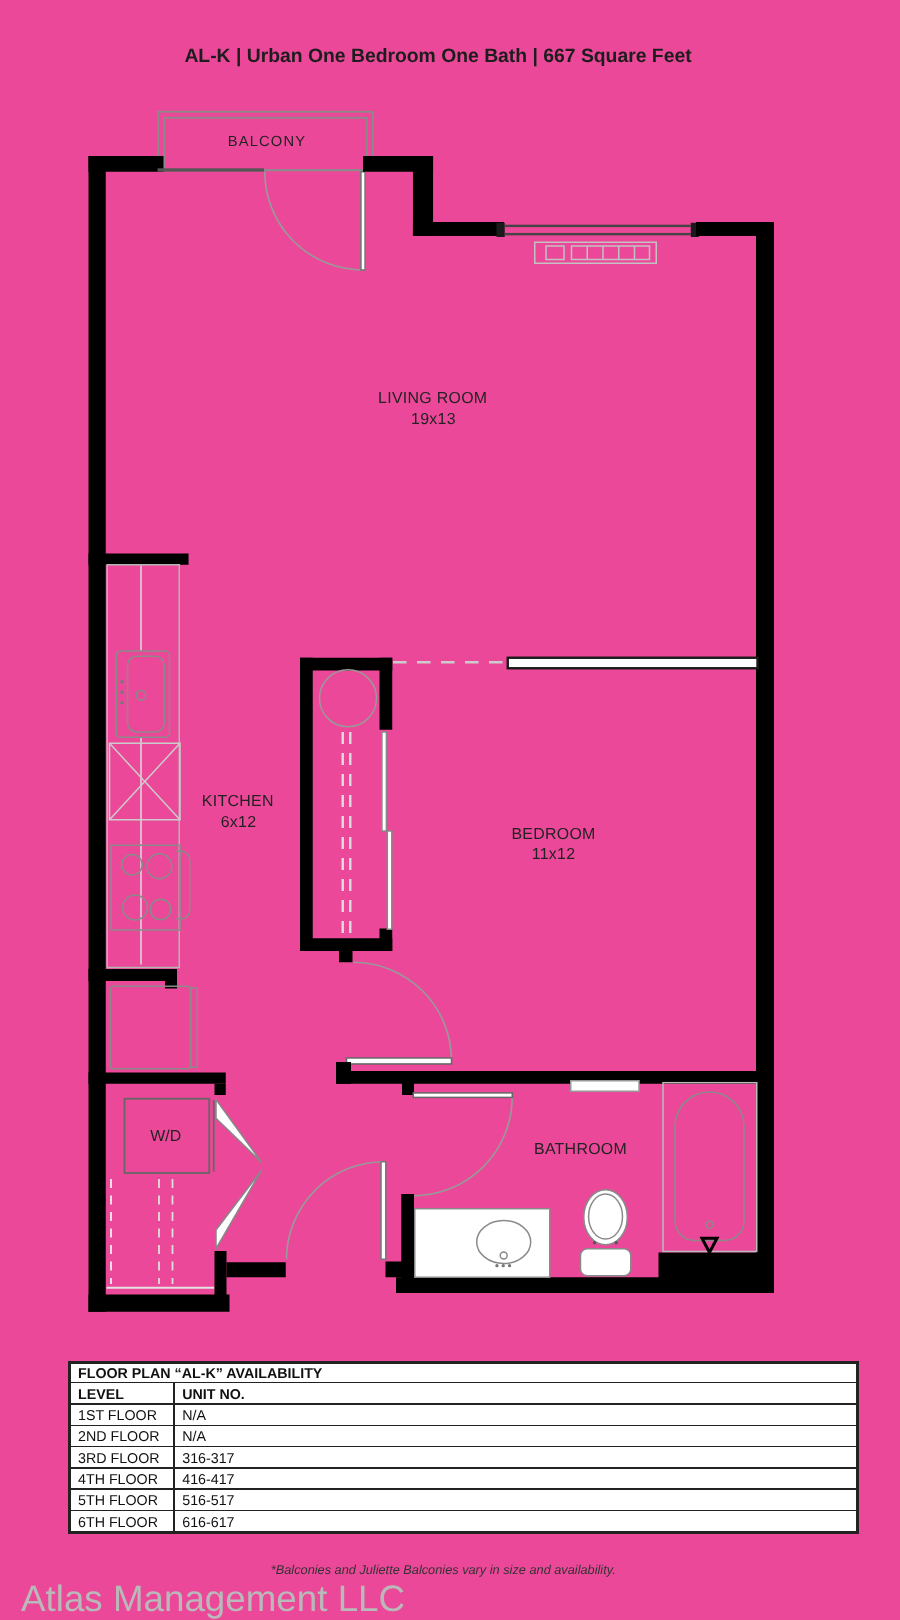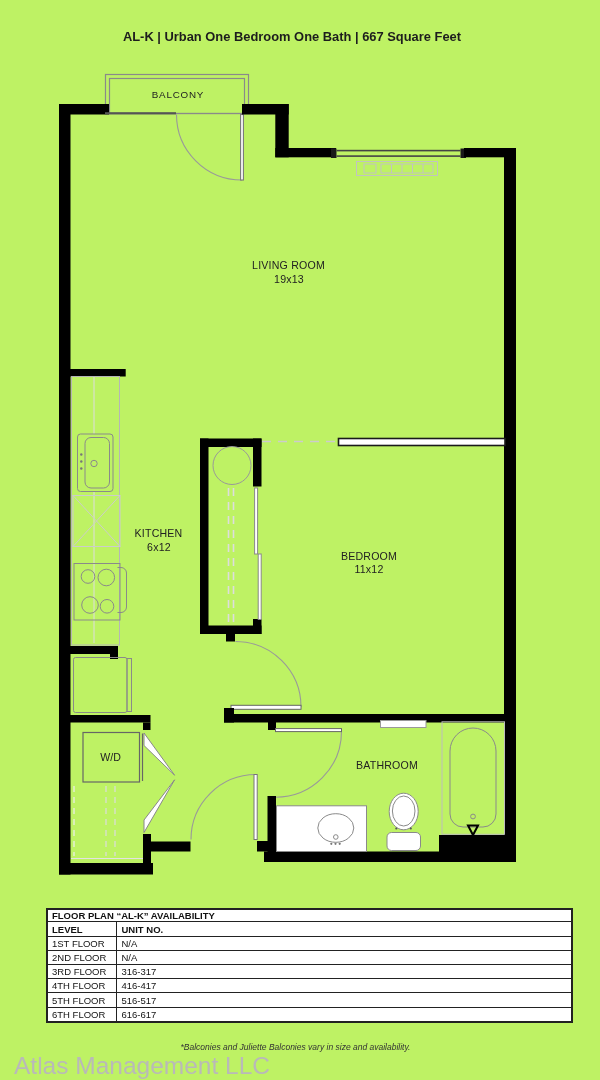--- a/index.html
+++ b/index.html
@@ -1,16 +1,16 @@
 <!DOCTYPE html>
 <html><head>
 <meta charset="utf-8">
 <style>
   html,body{margin:0;padding:0;background:#fff;}
-  .page{position:relative;width:600px;height:1080px;background:#bef264;overflow:hidden;
+  .page{position:relative;width:600px;height:1080px;background:#ec4899;overflow:hidden;
         font-family:"Liberation Sans",sans-serif;}
   svg text{font-family:"Liberation Sans",sans-serif;}
 </style>
 </head>
 <body>
 <div class="page">
 <svg width="600" height="1080" viewBox="0 0 600 1080" shape-rendering="crispEdges">
 
 <text x="292" y="41" font-size="12.9" font-weight="bold" fill="#1d1d1d" text-anchor="middle">AL-K | Urban One Bedroom One Bath | 667 Square Feet</text>
 <g shape-rendering="auto">

